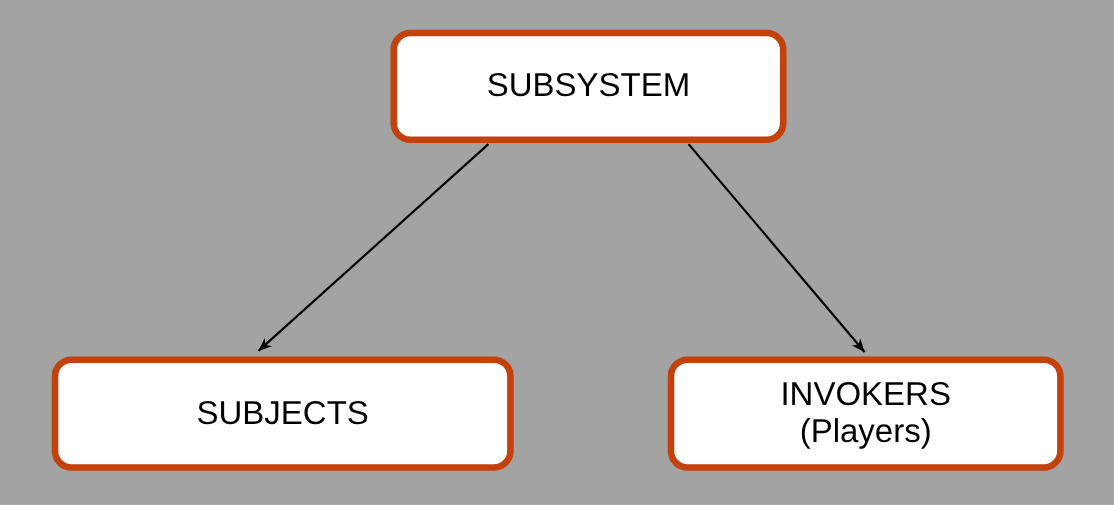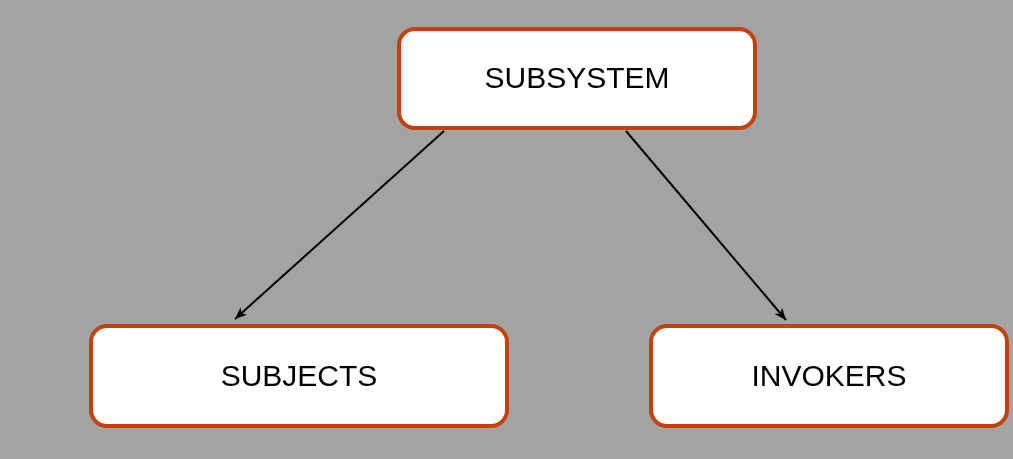--- a/index.html
+++ b/index.html
@@ -19,29 +19,28 @@
     left: 0;
     top: 0;
     width: 1013px;
     height: 459px;
     pointer-events: none;
   }
   .node {
     position: absolute;
     box-sizing: border-box;
     background: #ffffff;
-    border: 4px solid #c2410c;
+    border: 6px solid #c2410c;
     border-radius: 18px;
     display: flex;
     flex-direction: column;
     align-items: center;
     justify-content: center;
     text-align: center;
     color: #000000;
-    margin-left: 42px;
   }
   .node .label,
   .node .sublabel {
     font-size: 30px;
     line-height: 1.15;
     white-space: nowrap;
   }
   .node-subsystem {
     left: 355px;
     top: 27px;
@@ -80,15 +79,16 @@
   <div class="node node-subsystem">
     <div class="label">SUBSYSTEM</div>
   </div>
 
   <div class="node node-subjects">
     <div class="label">SUBJECTS</div>
   </div>
 
   <div class="node node-invokers">
     <div class="label">INVOKERS</div>
+    <div class="sublabel">(Players)</div>
   </div>
 
 </div>
 
 </body></html>

